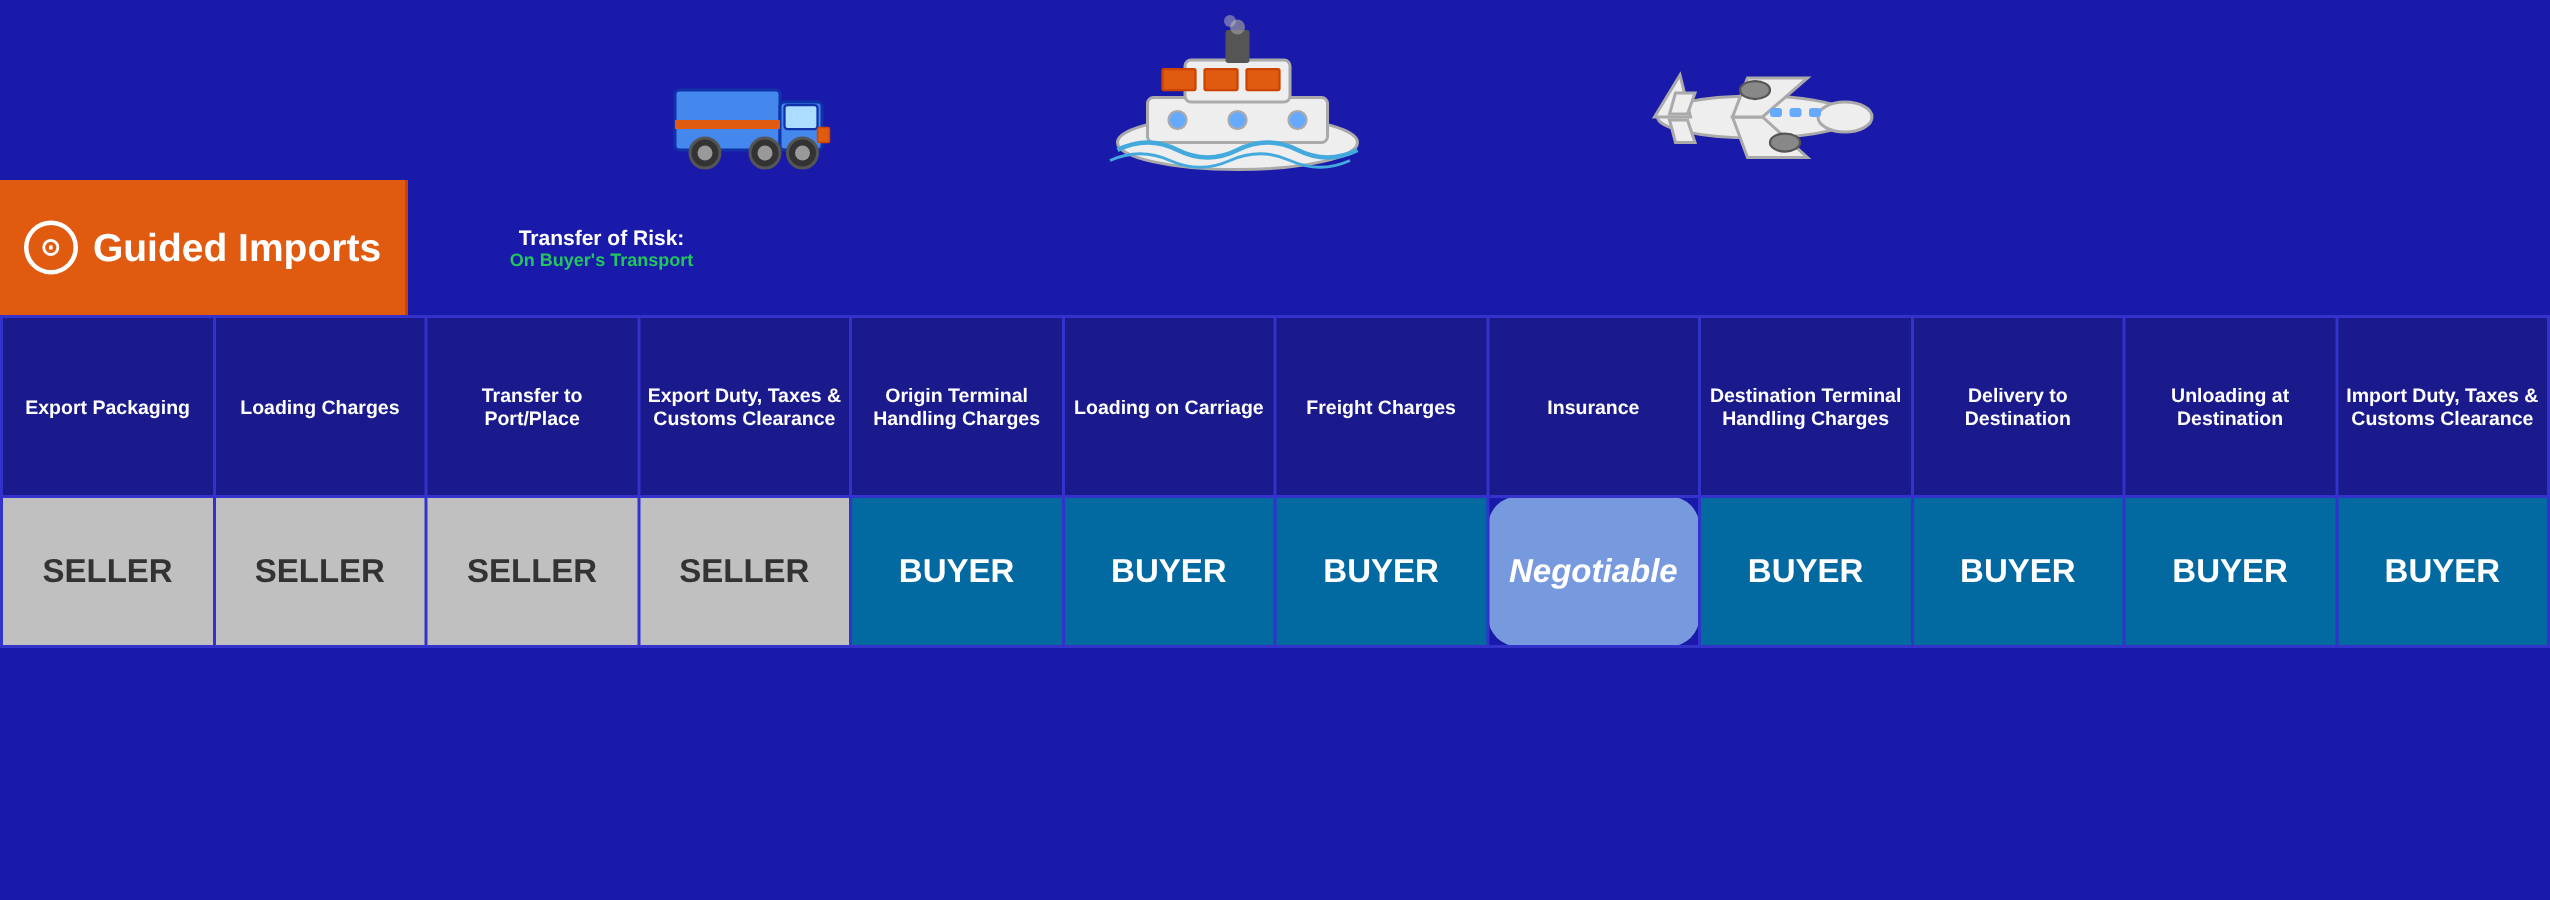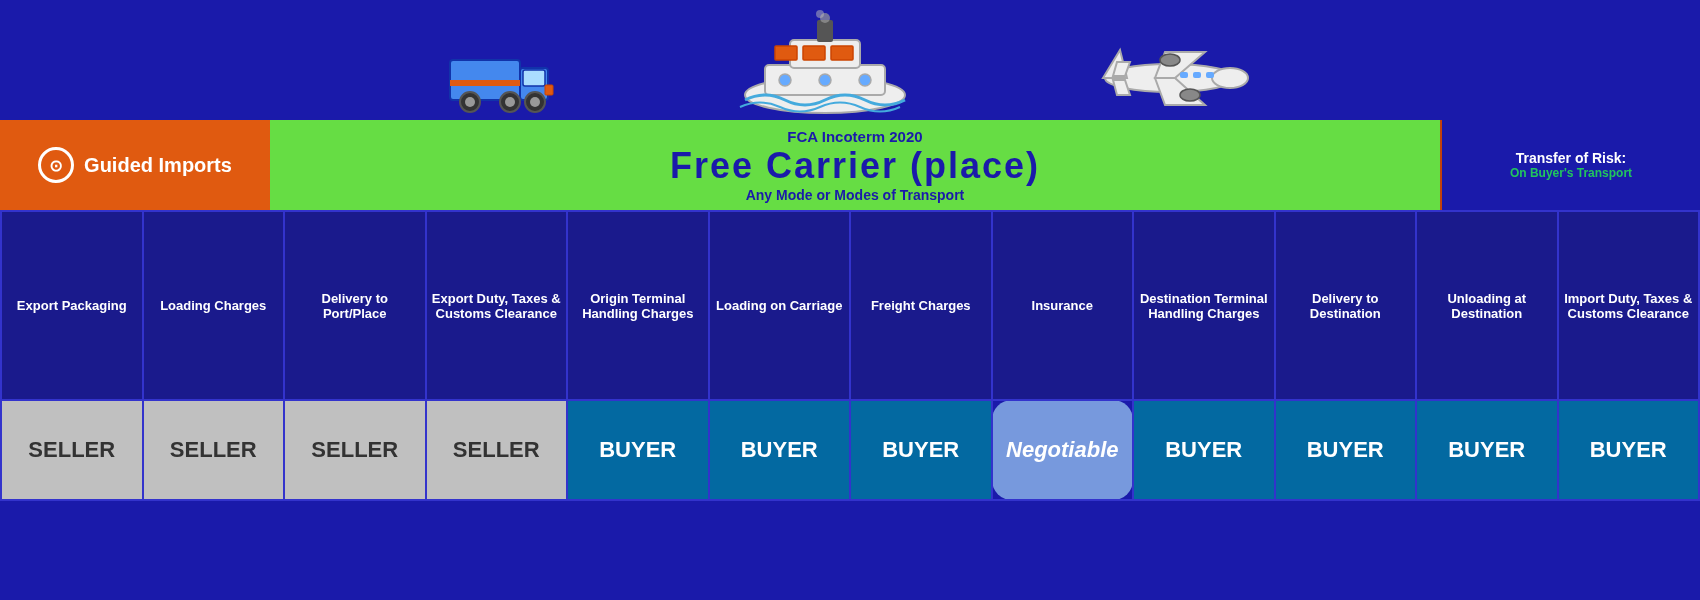--- a/index.html
+++ b/index.html
@@ -48,21 +48,21 @@
       display: flex;
       align-items: center;
       justify-content: center;
       color: white;
       font-size: 16px;
       font-weight: bold;
     }
 
     .brand-name {
       color: white;
-      font-size: 20px;
+      font-size: 26px;
       font-weight: normal;
     }
 
     .brand-name span {
       font-weight: bold;
     }
 
     .title-section {
       background-color: #66dd44;
       flex: 1;
@@ -131,21 +131,21 @@
 
     .charges-table th {
       background-color: #1a1a8c;
       color: white;
       font-size: 13px;
       font-weight: bold;
       text-align: center;
       vertical-align: middle;
       padding: 10px 5px;
       border: 2px solid #3333cc;
-      height: 189px;
+      height: 120px;
     }
 
     .charges-table td {
       text-align: center;
       vertical-align: middle;
       padding: 15px 5px;
       border: 2px solid #3333cc;
       font-size: 22px;
       font-weight: bold;
       height: 100px;
@@ -244,39 +244,34 @@
 
 <div class="header-bar">
   <div class="brand-section">
     <div class="brand-logo">⊙</div>
     <div class="brand-name">
       <span>Guided</span>
       <span style="font-weight:bold;">Imports</span>
     </div>
   </div>
 
-  <div class="title-section">
-    <div class="incoterm-label">FCA Incoterm 2020</div>
-    <div class="incoterm-title">Free Carrier (place)</div>
-    <div class="incoterm-subtitle">Any Mode or Modes of Transport</div>
-  </div>
 
   <div class="risk-section">
     <div class="risk-label">Transfer of Risk:</div>
     <div class="risk-value">On Buyer's Transport</div>
   </div>
 </div>
 
 <div class="table-container">
   <table class="charges-table">
     <thead>
       <tr id="header-row">
       <th>Export Packaging</th>
           <th>Loading Charges</th>
-          <th>Delivery to Port/Place</th>
+          <th>Transfer to Port/Place</th>
           <th>Export Duty, Taxes &amp; Customs Clearance</th>
           <th>Origin Terminal Handling Charges</th>
           <th>Loading on Carriage</th>
           <th>Freight Charges</th>
           <th>Insurance</th>
           <th>Destination Terminal Handling Charges</th>
           <th>Delivery to Destination</th>
           <th>Unloading at Destination</th>
           <th>Import Duty, Taxes &amp; Customs Clearance</th>
         </tr>

